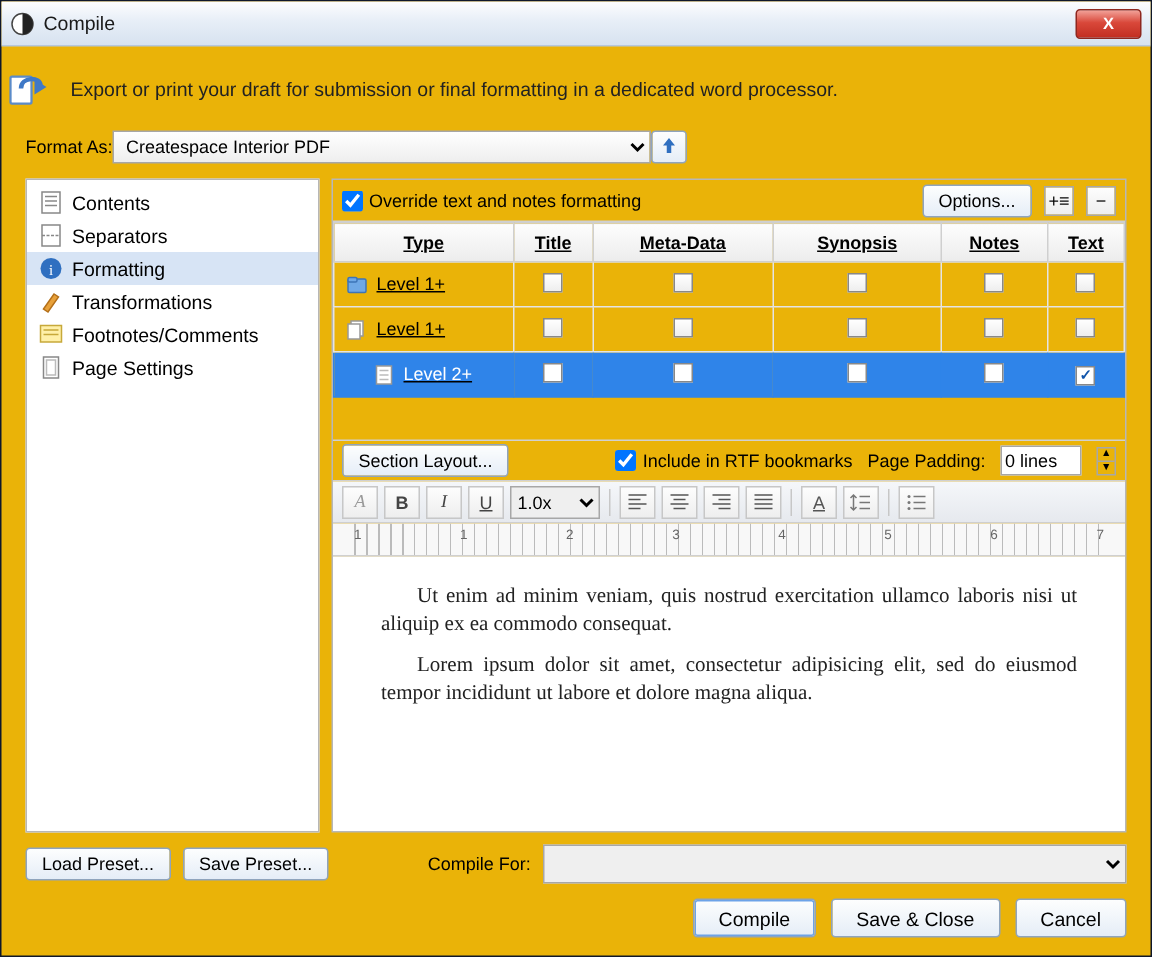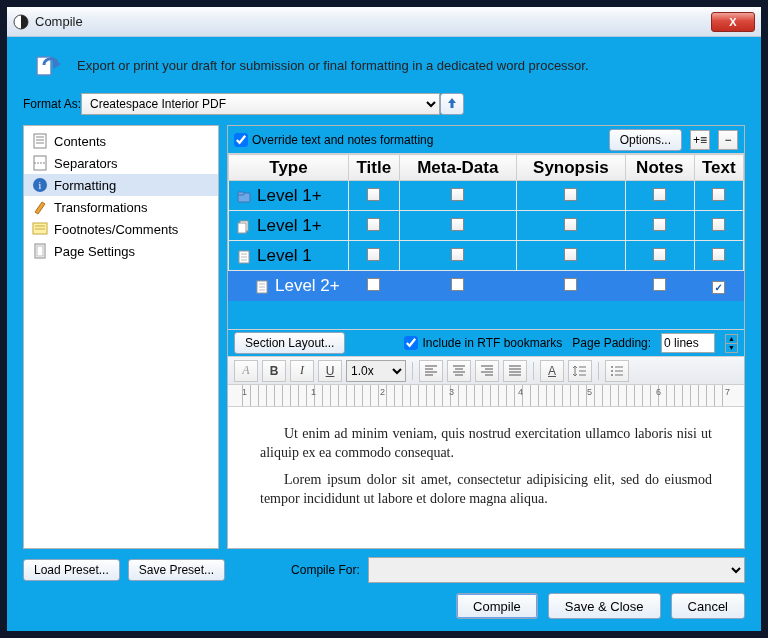--- a/index.html
+++ b/index.html
@@ -1,40 +1,40 @@
 <!DOCTYPE html>
 <html><head>
 <meta charset="utf-8">
 <style>
   * { box-sizing: border-box; margin: 0; padding: 0; }
   body { font-family: "Segoe UI", Tahoma, sans-serif; font-size: 12px; background: #ccc; width: 768px; height: 638px; overflow: hidden; }
-  .window { width: 768px; height: 638px; background: #0ea5e9; border: 7px solid #0f172a; display: flex; flex-direction: column; }
+  .window { width: 768px; height: 638px; background: #eab308; border: 1px solid #0f172a; display: flex; flex-direction: column; }
   .titlebar { height: 30px; background: linear-gradient(#fdfdfe, #e7eef7 45%, #d7e2f0); display: flex; align-items: center; padding: 0 6px; border-bottom: 1px solid #b5c7dd; }
   .app-icon { width: 16px; height: 16px; margin-right: 6px; display: inline-block; }
   .titlebar .title { font-size: 13px; color: #1a1a1a; flex: 1; }
   .close-btn { width: 44px; height: 20px; background: linear-gradient(#f2a198,#d9483a 45%,#c22e21); border: 1px solid #8e271f; border-radius: 3px; color: #fff; display: flex; align-items: center; justify-content: center; font-weight: bold; font-size: 11px; cursor: pointer; }
-  .desc-row { display: flex; align-items: center; gap: 10px; padding: 14px 28px 10px; }
+  .desc-row { display: flex; align-items: center; gap: 10px; padding: 14px 4px 10px; }
   .desc-icon { width: 32px; height: 28px; flex-shrink: 0; }
   .desc-text { font-size: 13px; color: #222; }
   .format-row { display: flex; align-items: center; justify-content: flex-start; gap: 0; padding: 4px 16px 10px; }
   .format-row label { font-size: 12px; }
   .format-select { width: 359px; height: 22px; border: 1px solid #a7a7a7; background: linear-gradient(#fff,#eee); padding: 1px 4px; font-size: 12px; }
   .sq-btn { width: 24px; height: 22px; border: 1px solid #8fa4bd; background: linear-gradient(#fdfefe,#e5edf7); border-radius: 3px; display: flex; align-items: center; justify-content: center; cursor: pointer; }
   .body-row { display: flex; gap: 8px; padding: 0 16px; flex: 1; min-height: 0; }
   .sidebar { width: 196px; border: 1px solid #b7b7b7; background: #fff; padding: 4px 0; }
   .side-item { height: 22px; display: flex; align-items: center; gap: 6px; padding: 0 8px; font-size: 13px; cursor: pointer; }
   .side-item.active { background: #d7e4f5; }
   .side-ico { width: 16px; height: 16px; flex-shrink: 0; }
   .main-col { flex: 1; border: 1px solid #b7b7b7; display: flex; flex-direction: column; min-width: 0; }
   .opt-row { height: 28px; display: flex; align-items: center; padding: 0 6px; gap: 8px; border-bottom: 1px solid #d0d0d0; }
   .opt-row .spacer { flex: 1; }
   .btn { height: 22px; padding: 0 10px; border: 1px solid #8fa4bd; background: linear-gradient(#fdfefe,#e5edf7); border-radius: 3px; font-size: 12px; cursor: pointer; display: inline-flex; align-items: center; }
   .btn.lg { height: 26px; padding: 0 16px; font-size: 13px; }
   .mini-btn { width: 20px; height: 20px; border: 1px solid #a7a7a7; background: linear-gradient(#fdfdfd,#eee); display: flex; align-items: center; justify-content: center; font-size: 12px; cursor: pointer; }
-  table.levels { width: 100%; border-collapse: collapse; font-size: 17px; }
+  table.levels { width: 100%; border-collapse: collapse; font-size: 12px; text-decoration: underline; }
   table.levels th { background: linear-gradient(#fdfdfd,#ececec); border: 1px solid #cfcfcf; height: 26px; font-weight: bold; }
   table.levels td { border: 1px solid #e4e4e4; height: 30px; text-align: center; }
   table.levels td.type { text-align: left; padding-left: 8px; }
   table.levels tr.sel td { background: #2f84e9; color: #fff; border-color: #2f84e9; }
   .row-ico { width: 14px; height: 14px; vertical-align: middle; margin-right: 6px; display: inline-block; }
   .cbx { width: 13px; height: 13px; border: 1px solid #888; background: linear-gradient(#fff,#eee); display: inline-flex; align-items: center; justify-content: center; }
   .cbx.checked::after { content: "✓"; font-size: 10px; color: #2a5; font-weight: bold; }
   tr.sel .cbx { background: #fff; }
   tr.sel .cbx.checked::after { color: #15a; }
   .gap-row { height: 28px; }
@@ -196,33 +196,20 @@
               <td class="type" style="padding-left: 8px;"><span class="row-ico"><svg viewBox="0 0 14 14">
                     <rect x="3" y="1" width="8" height="10" fill="#fff" stroke="#999"></rect>
                     <rect x="1" y="3" width="8" height="10" fill="#fff" stroke="#999"></rect>
                   </svg></span>Level 1+</td>
               <td><span class="cbx"></span></td>
               <td><span class="cbx"></span></td>
               <td><span class="cbx"></span></td>
               <td><span class="cbx"></span></td>
               <td><span class="cbx"></span></td>
             </tr>
-            <tr>
-              <td class="type" style="padding-left: 8px;"><span class="row-ico"><svg viewBox="0 0 14 14">
-                    <rect x="2" y="1" width="10" height="12" fill="#fff" stroke="#999"></rect>
-                    <line x1="4" y1="4" x2="10" y2="4" stroke="#bbb"></line>
-                    <line x1="4" y1="7" x2="10" y2="7" stroke="#bbb"></line>
-                    <line x1="4" y1="10" x2="10" y2="10" stroke="#bbb"></line>
-                  </svg></span>Level 1</td>
-              <td><span class="cbx"></span></td>
-              <td><span class="cbx"></span></td>
-              <td><span class="cbx"></span></td>
-              <td><span class="cbx"></span></td>
-              <td><span class="cbx"></span></td>
-            </tr>
             <tr class="sel">
               <td class="type" style="padding-left: 26px;"><span class="row-ico"><svg viewBox="0 0 14 14">
                     <rect x="2" y="1" width="10" height="12" fill="#fff" stroke="#999"></rect>
                     <line x1="4" y1="4" x2="10" y2="4" stroke="#bbb"></line>
                     <line x1="4" y1="7" x2="10" y2="7" stroke="#bbb"></line>
                     <line x1="4" y1="10" x2="10" y2="10" stroke="#bbb"></line>
                   </svg></span>Level 2+</td>
               <td><span class="cbx"></span></td>
               <td><span class="cbx"></span></td>
               <td><span class="cbx"></span></td>

